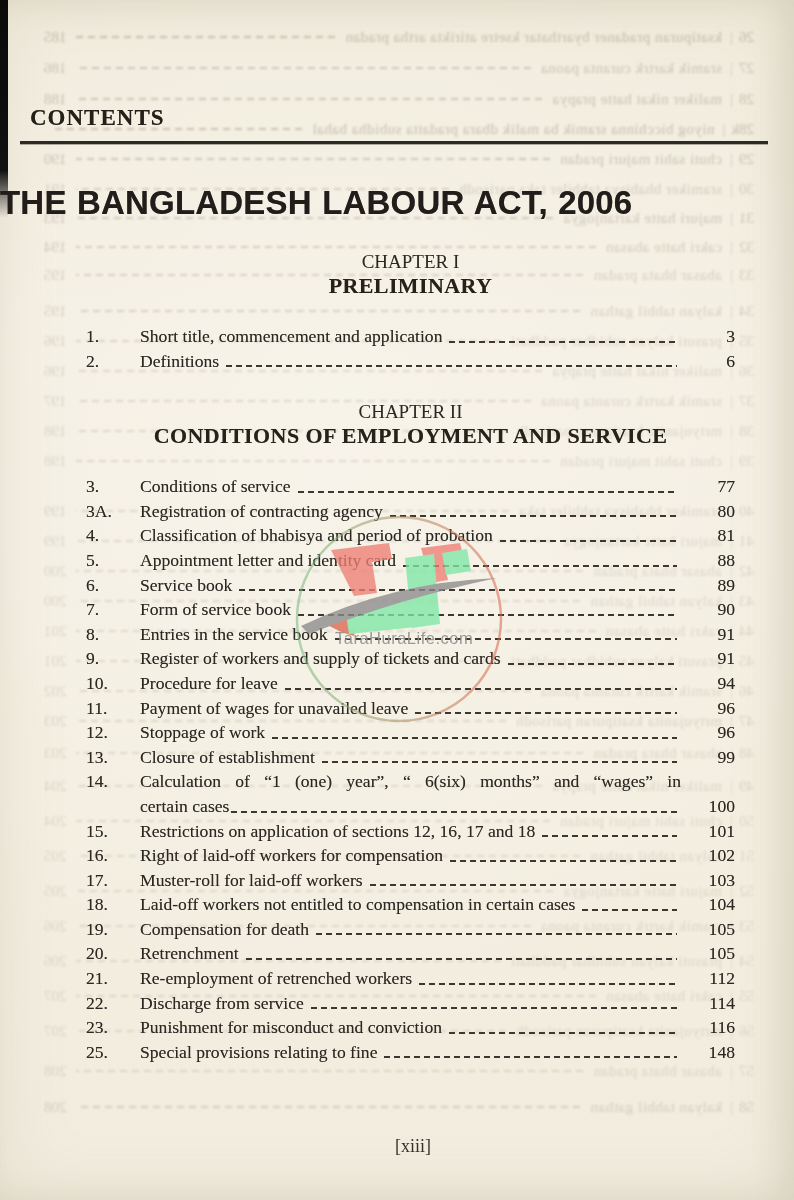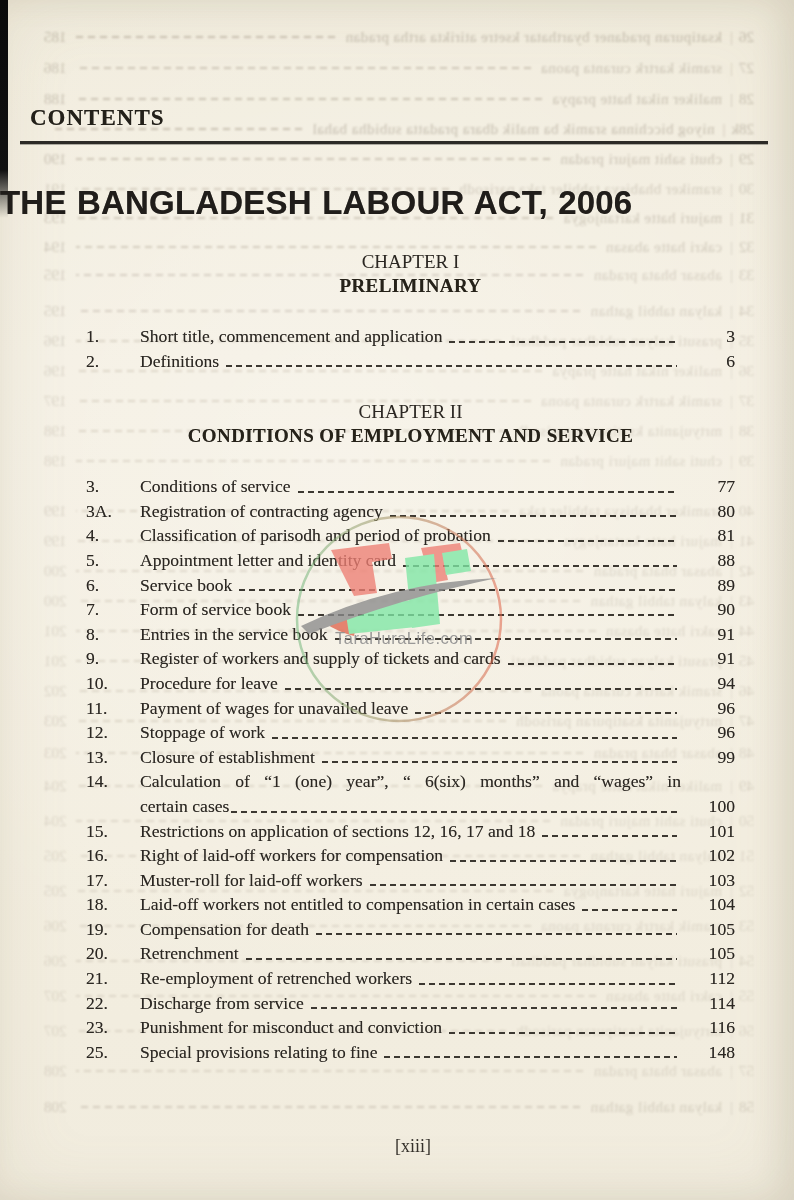--- a/index.html
+++ b/index.html
@@ -33,21 +33,21 @@
   .contents-header{position:absolute;left:30px;top:105px;font-size:23px;font-weight:bold;
     letter-spacing:1px;color:#232019;text-shadow:0 0 .5px rgba(0,0,0,.45);}
   .header-rule{position:absolute;left:20px;top:141px;width:748px;height:3px;background:#2c2a26;
     box-shadow:0 1px 0 rgba(44,42,38,.35);}
   .book-title{position:absolute;left:0;right:0;top:184px;text-align:left;
     font-family:"Liberation Sans", sans-serif;font-weight:bold;font-size:33px;
     letter-spacing:.2px;word-spacing:1px;color:#201d1a;text-shadow:0 0 .6px rgba(0,0,0,.5);}
   .chapters{position:absolute;left:44px;top:250px;width:649px;margin-left:42px;}
   .chapter + .chapter{margin-top:27px;}
   .ch-heading{text-align:center;font-size:19px;line-height:24px;color:#2b2722;}
-  .ch-sub{text-align:center;font-size:19px;line-height:24px;font-weight:bold;
+  .ch-sub{text-align:center;font-size:22px;line-height:24px;font-weight:bold;
     letter-spacing:.4px;color:#262219;text-shadow:0 0 .5px rgba(0,0,0,.4);}
   .entries{margin-top:26px;}
   .row{display:flex;align-items:flex-end;font-size:17.6px;line-height:24.6px;
     color:#2b2722;text-shadow:0 0 .4px rgba(0,0,0,.35);}
   .num{flex:0 0 54px;}
   .title{flex:0 0 auto;max-width:480px;}
   .title.wide{flex:1 1 auto;max-width:none;text-align:justify;text-align-last:justify;
     padding-right:54px;}
   .leader{flex:1 1 auto;height:2px;margin:0 8px 6px 7px;min-width:10px;
     background:repeating-linear-gradient(90deg,#3c3831 0 6px,transparent 6px 10px);}
@@ -341,21 +341,21 @@
               <span class="pg">77</span>
             </div>
             <div class="row">
               <span class="num">3A.</span>
               <span class="title">Registration of contracting agency</span>
               <span class="leader"></span>
               <span class="pg">80</span>
             </div>
             <div class="row">
               <span class="num">4.</span>
-              <span class="title">Classification of parisodh and period of probation</span>
+              <span class="title">Classification of bhabisya and period of probation</span>
               <span class="leader"></span>
               <span class="pg">81</span>
             </div>
             <div class="row">
               <span class="num">5.</span>
               <span class="title">Appointment letter and identity card</span>
               <span class="leader"></span>
               <span class="pg">88</span>
             </div>
             <div class="row">

